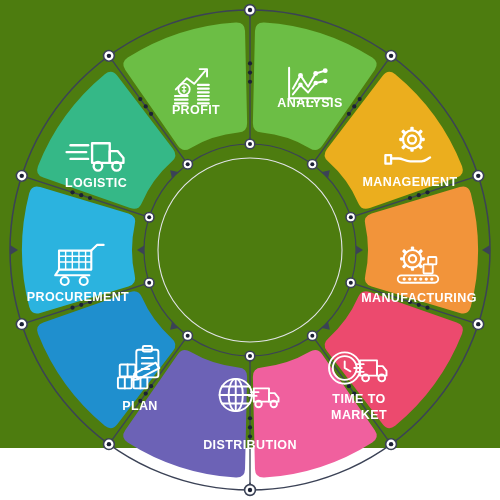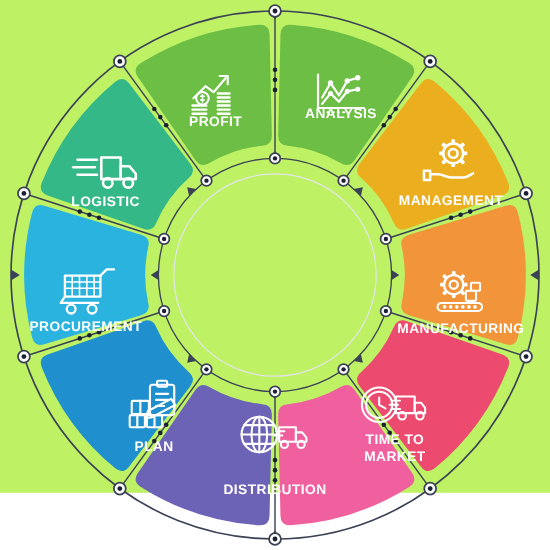--- a/index.html
+++ b/index.html
@@ -10,21 +10,21 @@
   body {
     width: 500px;
     height: 500px;
     overflow: hidden;
     font-family: "Liberation Sans", sans-serif;
   }
   #infographic-root {
     position: relative;
     width: 500px;
     height: 448px;
-    background: #bef264;
+    background: #4d7c0f;
   }
   svg.wheel {
     display: block;
     width: 500px;
     height: 500px;
   }
   .seg-label {
     font-family: "Liberation Sans", sans-serif;
     font-weight: bold;
     font-size: 12.5px;

